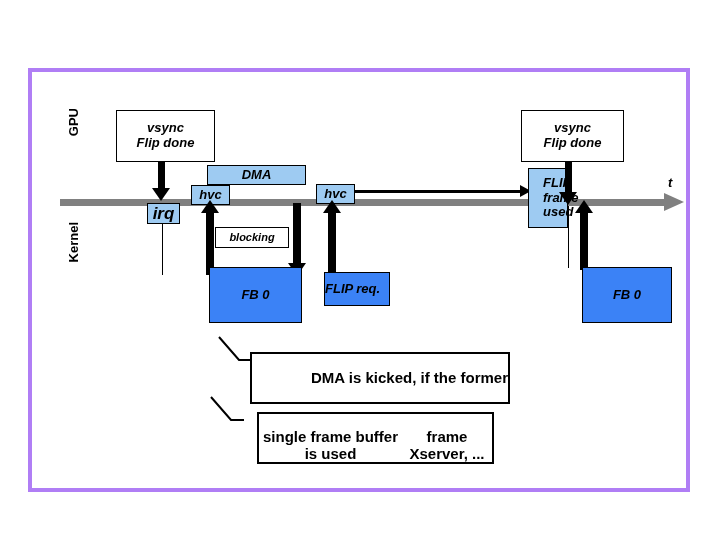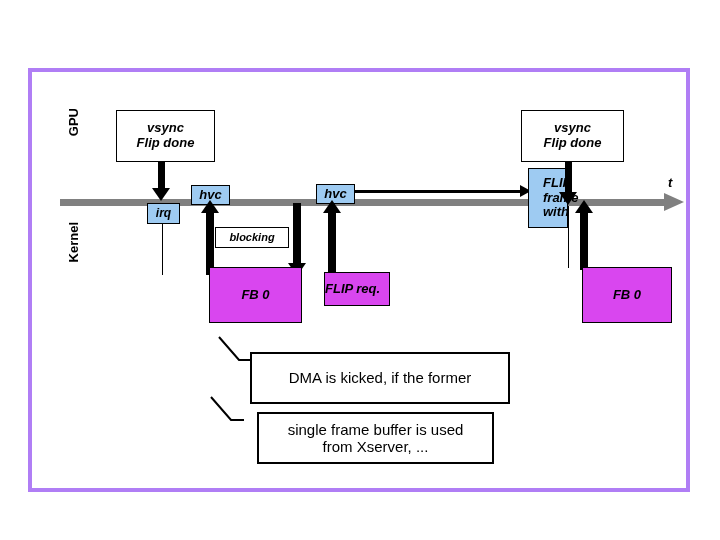--- a/index.html
+++ b/index.html
@@ -31,23 +31,23 @@
     border: 1px solid #000000;
     display: flex;
     align-items: center;
     justify-content: center;
     text-align: center;
     color: #000000;
     line-height: 1.15;
   }
   .white  { background: #ffffff; }
   .blue   { background: #9ecbf2; }
-  .lav    { background: #d946ef; }
+  .lav    { background: #3b82f6; }
   .ital   { font-style: italic; font-weight: bold; }
-  .plain  { font-style: normal; font-weight: normal; }
+  .plain  { font-style: normal; font-weight: bold; align-items: flex-end; }
 
   
   .vlabel {
     position: absolute;
     font-size: 13px;
     font-weight: bold;
     color: #000000;
     writing-mode: vertical-rl;
     transform: rotate(180deg);
     letter-spacing: 0px;
@@ -131,24 +131,25 @@
   <div class="tlabel" style="left:668px; top:175px;">t</div>
 
   <div class="box white ital" style="left:116px; top:110px; width:99px; height:52px; font-size:13px; flex-direction:column;">
     <span>vsync</span>
     <span>Flip done</span>
   </div>
 
   <div class="vline" style="left:158px; top:162px; width:7px; height:27px;"></div>
   <div class="ahead-down" style="left:152px; top:188px;"></div>
 
-  <div class="box blue ital" style="left:147px; top:203px; width:33px; height:21px; font-size:12px;">irq</div>
+  <div class="box blue ital" style="left:147px; top:203px; width:33px; height:21px; font-size:17px;">irq</div>
 
   <div class="thinline" style="left:162px; top:224px; width:1px; height:51px;"></div>
 
+  <div class="box blue ital" style="left:207px; top:165px; width:99px; height:20px; font-size:13px;">DMA</div>
   <div class="box blue ital" style="left:191px; top:185px; width:39px; height:20px; font-size:13px;">hvc</div>
 
   <div class="vline" style="left:206px; top:212px; width:8px; height:63px;"></div>
   <div class="ahead-up" style="left:201px; top:200px;"></div>
 
   <div class="box white ital" style="left:215px; top:227px; width:74px; height:21px; font-size:11px;">blocking</div>
 
   <div class="vline" style="left:293px; top:203px; width:8px; height:62px;"></div>
   <div class="ahead-down" style="left:288px; top:263px;"></div>
 
@@ -160,21 +161,21 @@
   <div class="ahead-up" style="left:323px; top:200px;"></div>
 
   <div class="box lav ital" style="left:324px; top:272px; width:66px; height:34px; font-size:13px; justify-content:flex-start; padding-left:0;">FLIP req.</div>
 
   <div class="vline" style="left:355px; top:190px; width:169px; height:3px;"></div>
   <div class="ahead-right" style="left:520px; top:185px;"></div>
 
   <div class="box blue ital" style="left:528px; top:168px; width:40px; height:60px; font-size:13px; flex-direction:column; align-items:flex-start; padding-left:14px; justify-content:center;">
     <span>FLIP</span>
     <span>frame</span>
-    <span>with</span>
+    <span>used</span>
   </div>
 
   <div class="box white ital" style="left:521px; top:110px; width:103px; height:52px; font-size:13px; flex-direction:column;">
     <span>vsync</span>
     <span>Flip done</span>
   </div>
 
   <div class="vline" style="left:565px; top:162px; width:7px; height:33px;"></div>
   <div class="ahead-down" style="left:559px; top:192px;"></div>
 
@@ -187,18 +188,18 @@
 
   <svg class="leader" style="left:0px; top:0px; width:720px; height:540px;">
     <polyline points="219,337 239,360 252,360" fill="none" stroke="#000000" stroke-width="2"></polyline>
     <polyline points="211,397 231,420 244,420" fill="none" stroke="#000000" stroke-width="2"></polyline>
   </svg>
 
   <div class="box white plain" style="left:250px; top:352px; width:260px; height:52px; font-size:15px; flex-direction:column; border-width:2px;">
     <span>DMA is kicked, if the former</span>
   </div>
 
-  <div class="box white plain" style="left:257px; top:412px; width:237px; height:52px; font-size:15px; flex-direction:column; border-width:2px;">
+  <div class="box white plain" style="left:257px; top:412px; width:237px; height:52px; font-size:15px; flex-direction:row; border-width:2px;">
     <span>single frame buffer is used</span>
-    <span>from Xserver, ...</span>
+    <span>frame Xserver, ...</span>
   </div>
 
 </div>
 
 </body></html>

